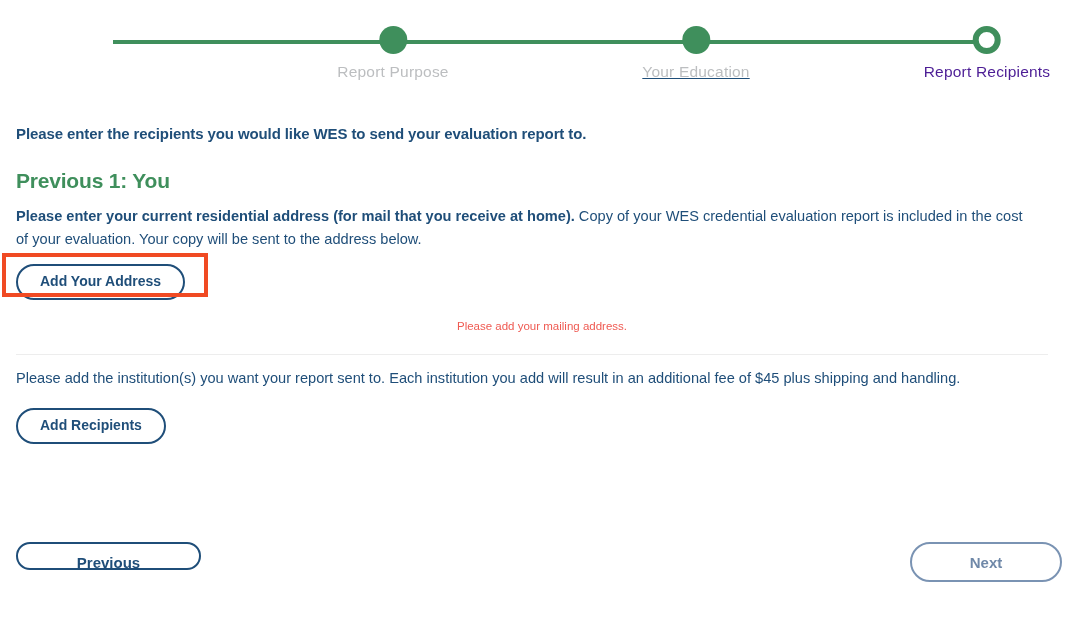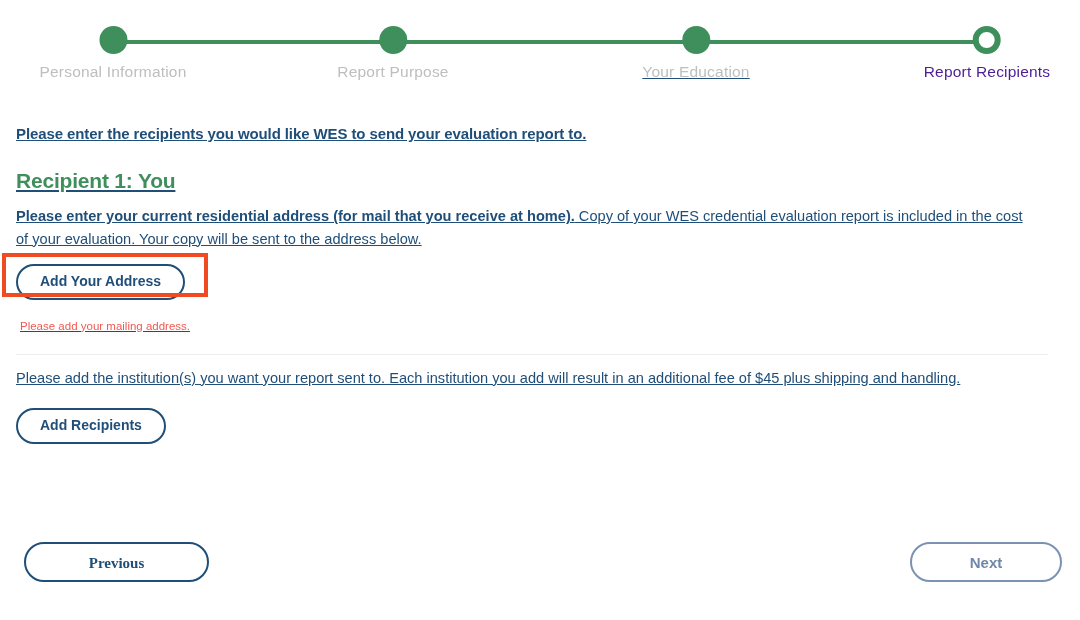--- a/index.html
+++ b/index.html
@@ -58,21 +58,20 @@
     letter-spacing: 0.2px;
   }
   .step.active .step-label {
     color: #4c1d95;
     font-weight: normal;
   }
 
   
   .content {
     padding: 0 16px 0 16px;
-    text-decoration: underline;
   }
   .intro-heading {
     font-size: 15px;
     font-weight: bold;
     color: #1f4e79;
     margin: 33px 0 0 0;
     letter-spacing: -0.1px;
   }
   .section-title {
     font-size: 21px;
@@ -119,20 +118,21 @@
     width: 206px;
     height: 44px;
     border: 4px solid #f04a23;
     box-sizing: border-box;
     pointer-events: none;
   }
   .error-msg {
     font-size: 11.5px;
     color: #ef5a52;
     margin: 20px 0 0 4px;
+    text-align: center;
   }
 
   .divider {
     border: 0;
     border-top: 1px solid #ededed;
     margin: 22px 0 0 0;
     width: 1032px;
   }
 
   .recipients-btn-wrap {
@@ -153,47 +153,42 @@
     border-radius: 22px;
     background: #ffffff;
     font-family: "Liberation Sans", sans-serif;
     font-size: 15px;
     font-weight: bold;
     cursor: pointer;
     box-sizing: border-box;
     text-align: center;
   }
   .nav-prev {
-    left: 8px;
+    left: 0;
     width: 185px;
-    height: 40px;
+    height: 28px;
     border: 2px solid #1f4e79;
     color: #1f4e79;
     line-height: 36px;
-    font-family: Liberation Serif, serif;
   }
   .nav-next {
     right: 2px;
     width: 152px;
     height: 40px;
     border: 2px solid #7a93b3;
     color: #6f88a8;
     line-height: 36px;
   }
 </style>
 </head>
 <body>
 
 <div class="stepper">
   <div class="stepper-track"></div>
 
-  <div class="step" style="left:113px;">
-    <div class="step-dot"></div>
-    <div class="step-label">Personal Information</div>
-  </div>
 
   <div class="step" style="left:393px;">
     <div class="step-dot"></div>
     <div class="step-label">Report Purpose</div>
   </div>
 
   <div class="step" style="left:696px;text-decoration:underline;">
     <div class="step-dot"></div>
     <div class="step-label">Your Education</div>
   </div>
@@ -201,21 +196,21 @@
   <div class="step active" style="left:987px;">
     <div class="step-dot"></div>
     <div class="step-label">Report Recipients</div>
   </div>
 </div>
 
 <div class="content">
 
   <p class="intro-heading">Please enter the recipients you would like WES to send your evaluation report to.</p>
 
-  <h2 class="section-title">Recipient 1: You</h2>
+  <h2 class="section-title">Previous 1: You</h2>
 
   <p class="para"><b>Please enter your current residential address (for mail that you receive at home).</b><span> Copy of your WES credential evaluation report is included in the cost of your evaluation. Your copy will be sent to the address below.</span></p>
 
   <div class="addr-wrap">
     <button class="pill-btn">Add Your Address</button>
     <div class="annot-box"></div>
   </div>
 
   <div class="error-msg">Please add your mailing address.</div>
 

